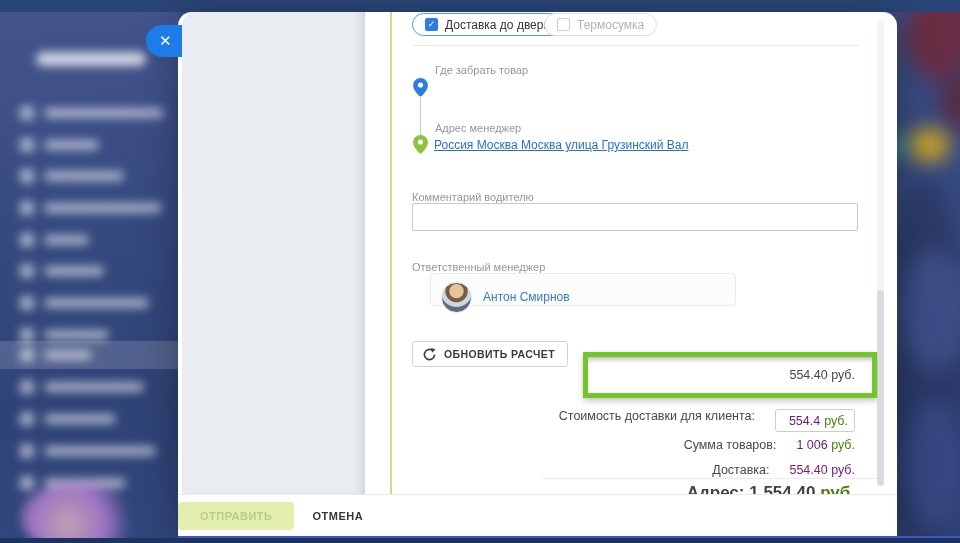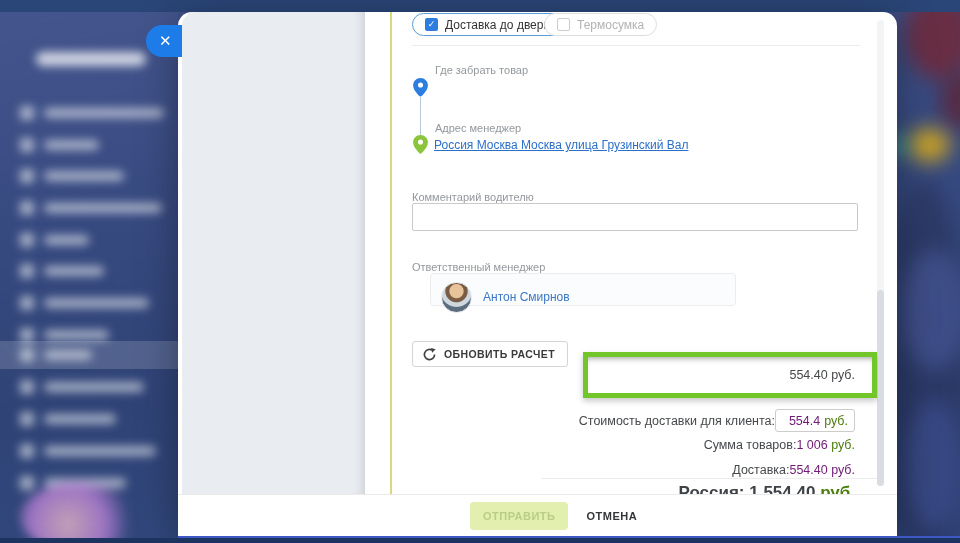--- a/index.html
+++ b/index.html
@@ -72,36 +72,36 @@
 
   .refresh-btn { position:absolute; left:20px; top:329px; height:26px; padding:0 12px 0 10px; background:#fff;
                  border:1px solid #d4d4d4; border-radius:3px; display:flex; align-items:center; gap:8px;
                  font-size:10.5px; font-weight:bold; letter-spacing:.4px; color:#3a3a3a; cursor:pointer; }
 
   .calc-box { position:absolute; left:191px; top:340px; width:294px; height:46px; border:5px solid #72c62a;
               background:#fff; box-shadow:0 3px 6px rgba(0,0,0,.22); z-index:2; }
   .calc-inner { position:absolute; inset:0; display:flex; align-items:center; justify-content:flex-end;
                 gap:26px; padding-right:17px; box-shadow:inset 0 5px 6px -4px rgba(0,0,0,.4); font-size:12.5px; color:#45484c; }
 
-  .price-row { position:absolute; right:23px; width:370px; display:flex; align-items:center; justify-content:flex-end; gap:0; font-size:12.5px; color:#45484c; }
+  .price-row { position:absolute; right:23px; width:370px; display:flex; align-items:flex-start; justify-content:flex-end; gap:20px; font-size:12.5px; color:#45484c; }
   .price-row .plabel { text-align:right; }
   .val-dark { color:#701a75; }
   .val-gray { color:#4d7c0f; }
   .cost-input { width:80px; height:23px; border:1px solid #ccc; border-radius:3px; display:flex; align-items:center;
                 justify-content:flex-end; gap:4px; padding:0 6px; font-size:12.5px; background:#fff; cursor:text; }
   .rule-total { position:absolute; left:150px; right:0; top:466px; height:1px; background:#ececec; }
   .total-row { position:absolute; right:23px; top:471px; font-size:17px; font-weight:bold; color:#3f4246; white-space:nowrap; }
   .total-row .val-gray { font-weight:bold; }
 
   .m-scrollbar { position:absolute; right:13px; top:8px; bottom:50px; width:7px; background:#f3f4f6; border-radius:4px; }
   .m-thumb { position:absolute; left:0; width:7px; top:58%; height:42%; background:#d9dce1; border-radius:4px; }
 
   .m-footer { position:absolute; left:0; right:0; bottom:0; height:42px; background:#fff; border-top:1px solid #eaeaea;
               border-radius:0; display:flex; align-items:center; }
-  .submit-btn { margin-left:292px; height:28px; padding:0 13px; background:#e2efae; color:#b9cd85; border:none;
+  .submit-btn { height:28px; padding:0 22px; background:#e2efae; color:#b9cd85; border:none;
                 border-radius:4px; font-size:11px; font-weight:bold; letter-spacing:.5px; cursor:default; }
   .cancel-btn { margin-left:18px; background:none; border:none; color:#33363a; font-size:11px; font-weight:bold;
                 letter-spacing:.5px; cursor:pointer; }
 </style>
 </head>
 <body>
 
 <div class="stage">
 
   <div class="bg">
@@ -248,21 +248,21 @@
       </div>
 
       <div class="price-row" style="top:451px">
         <span class="plabel">Доставка:</span>
         <span class="val-dark">554.40 руб.</span>
       </div>
 
       <div class="rule-total"></div>
 
       <div class="total-row">
-        <span>Россия:</span>
+        <span>Адрес:</span>
         <span>1 554.40</span>
         <span class="val-gray">руб.</span>
       </div>
     </div>
 
     <div class="m-scrollbar">
       <div class="m-thumb"></div>
     </div>
 
     <div class="m-footer">

